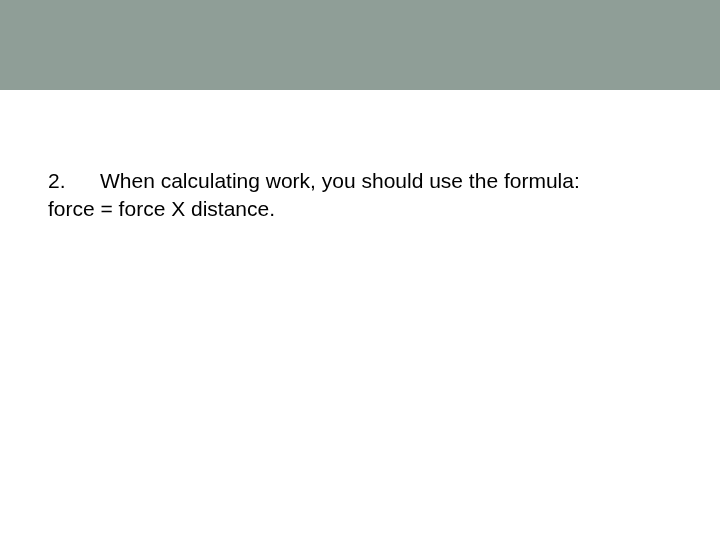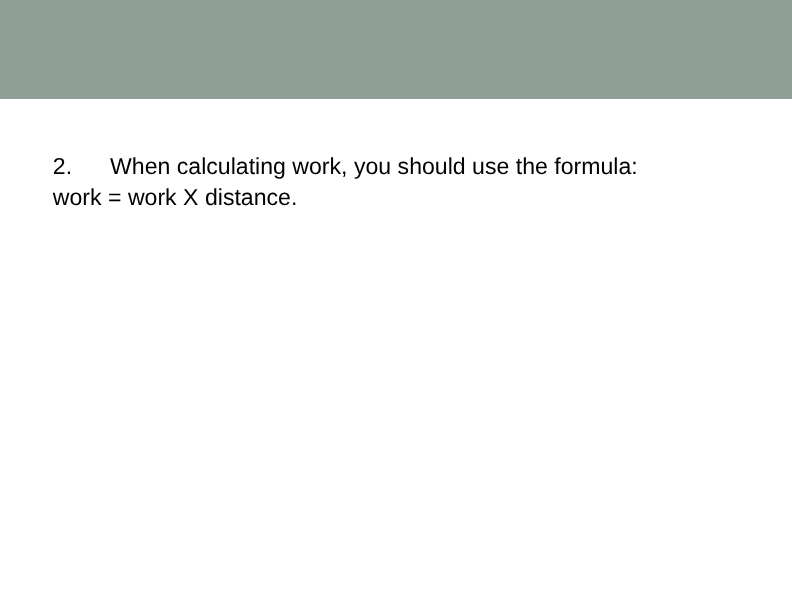--- a/index.html
+++ b/index.html
@@ -15,31 +15,32 @@
       height: 90px;
       background: #8f9e97;
     }
     .content {
       padding: 48px 48px 0 48px;
     }
     .question {
       font-size: 21px;
       line-height: 1.35;
       color: #000;
+      margin-top: 29px;
     }
     .qnum {
       display: inline-block;
       width: 52px;
     }
     .underlined {
     }
   </style>
 </head>
 <body>
 
 <div class="header-bar"></div>
 
 <div class="content">
   <p class="question">
     <span class="qnum">2.</span><span>When calculating work, you should use the formula:</span><br>
-    <span>work = work X </span><span class="underlined">distance</span><span>.</span>
+    <span>force = force X </span><span class="underlined">distance</span><span>.</span>
   </p>
 </div>
 
 </body></html>

